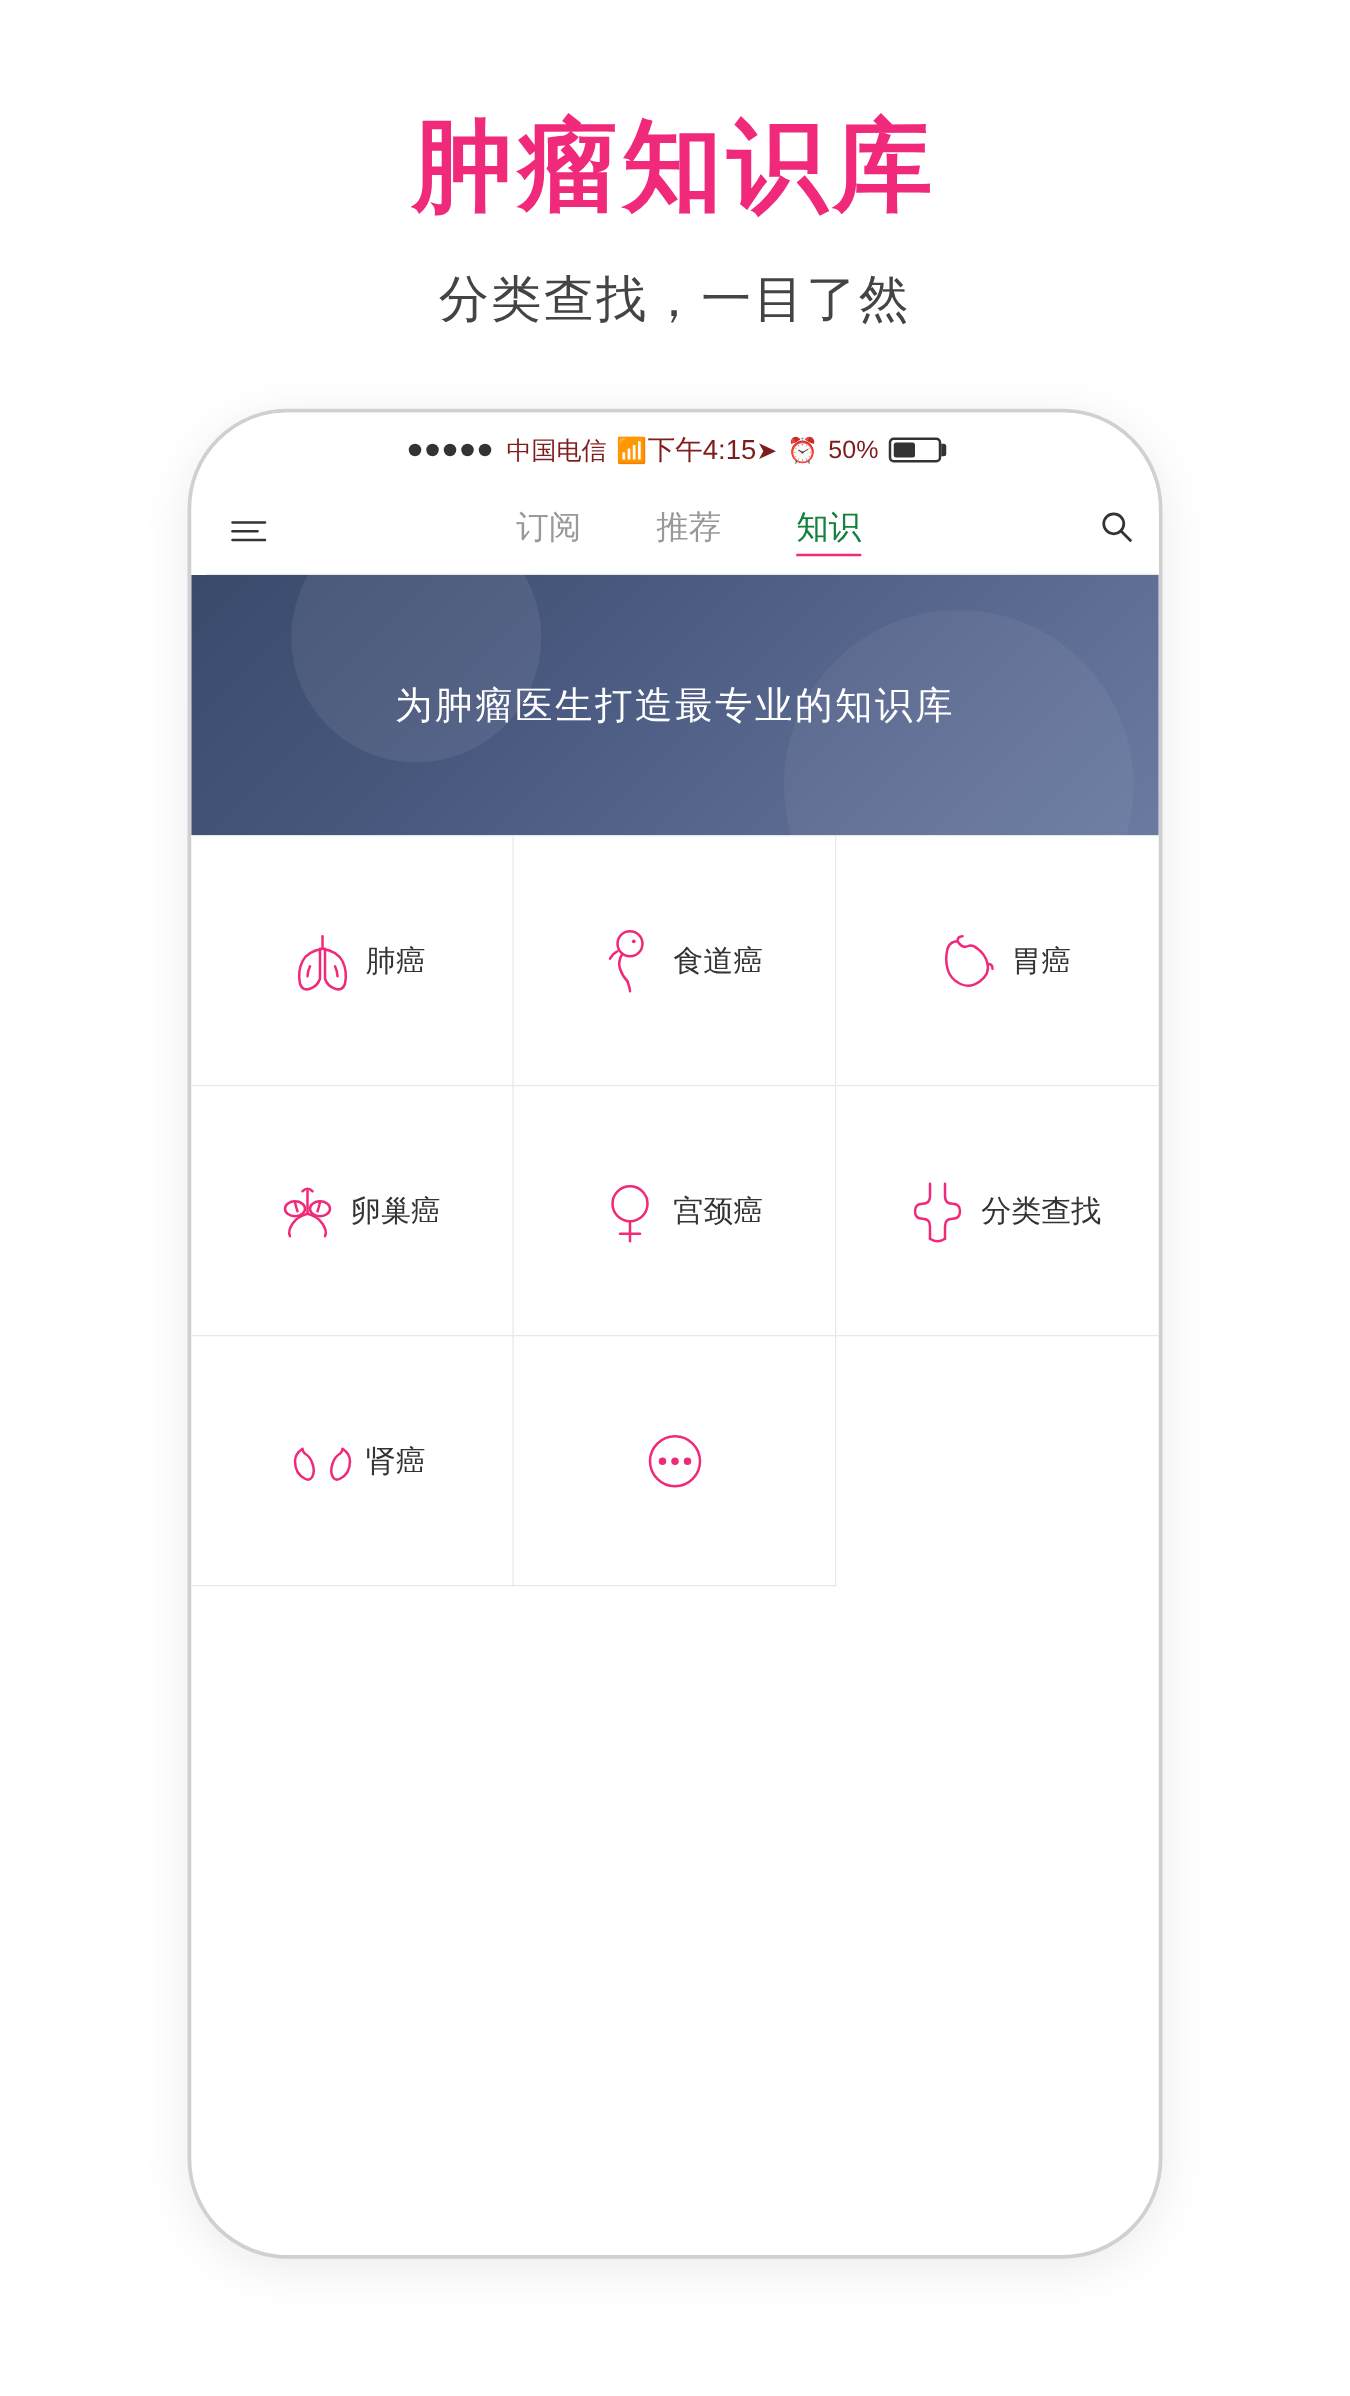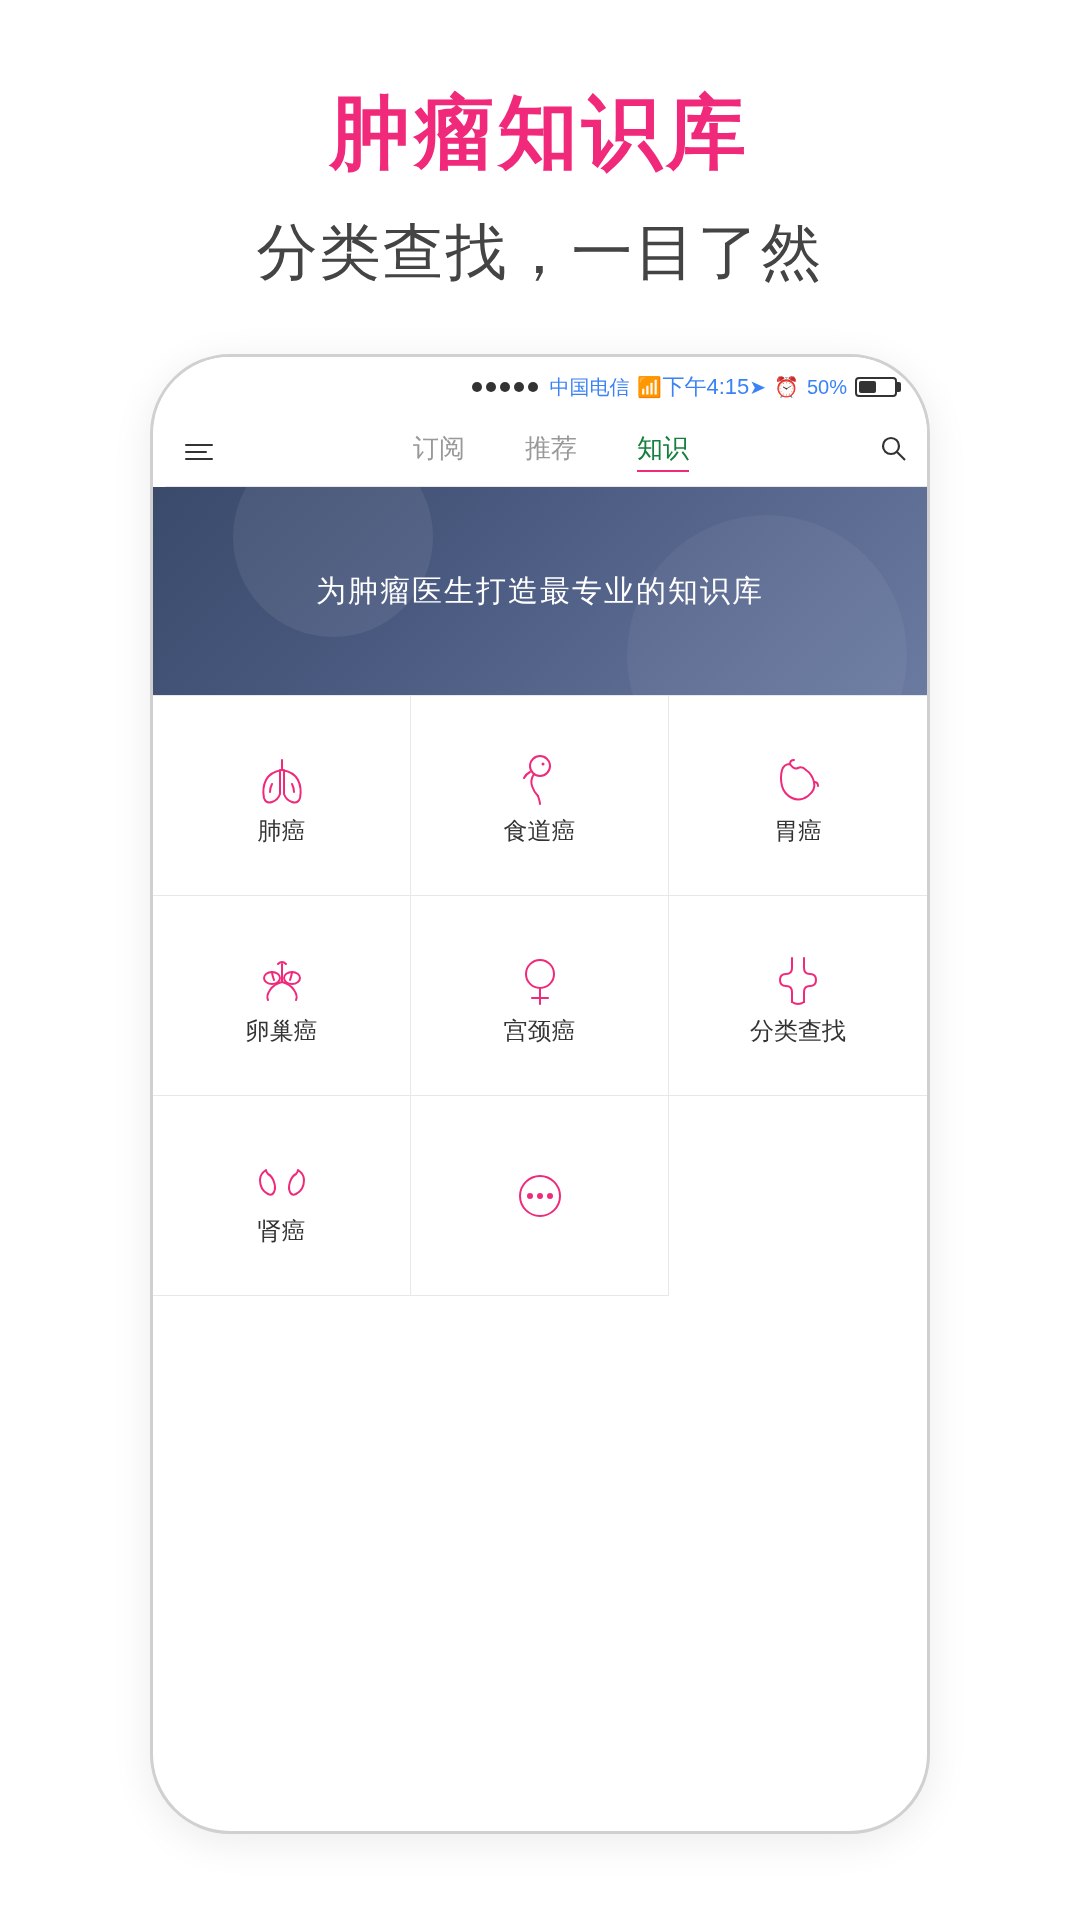--- a/index.html
+++ b/index.html
@@ -20,21 +20,21 @@
       text-align: center;
     }
     .page-title {
       font-size: 80px;
       font-weight: 700;
       color: #f0297a;
       letter-spacing: 4px;
     }
     .page-subtitle {
       margin-top: 24px;
-      font-size: 61px;
+      font-size: 40px;
       color: #444;
       letter-spacing: 2px;
     }
 
     
     .phone-frame {
       margin-top: 60px;
       width: 780px;
       height: 1480px;
       border: 3px solid #d0d0d0;
@@ -46,24 +46,24 @@
       box-shadow: 0 8px 40px rgba(0,0,0,0.08);
       position: relative;
     }
 
     
     .status-bar {
       height: 60px;
       background: #fff;
       display: flex;
       align-items: center;
-      justify-content: flex-end;
+      justify-content: center;
       padding: 0 30px;
       font-size: 22px;
-      color: #3b82f6;
+      color: #7f1d1d;
       flex-shrink: 0;
     }
     .status-left {
       display: flex;
       align-items: center;
       gap: 8px;
     }
     .status-dots {
       display: flex; gap: 4px;
     }
@@ -192,21 +192,21 @@
     .cancer-grid {
       flex: 1;
       display: grid;
       grid-template-columns: repeat(3, 1fr);
       grid-auto-rows: 200px;
       border-top: 1px solid #e8e8e8;
       overflow: hidden;
     }
     .cancer-cell {
       display: flex;
-      flex-direction: column;
+      flex-direction: row;
       align-items: center;
       justify-content: center;
       border-right: 1px solid #e8e8e8;
       border-bottom: 1px solid #e8e8e8;
       cursor: pointer;
       font-family: Liberation Serif, serif;
     }
     .cancer-cell:nth-child(3n) {
       border-right: none;
     }

